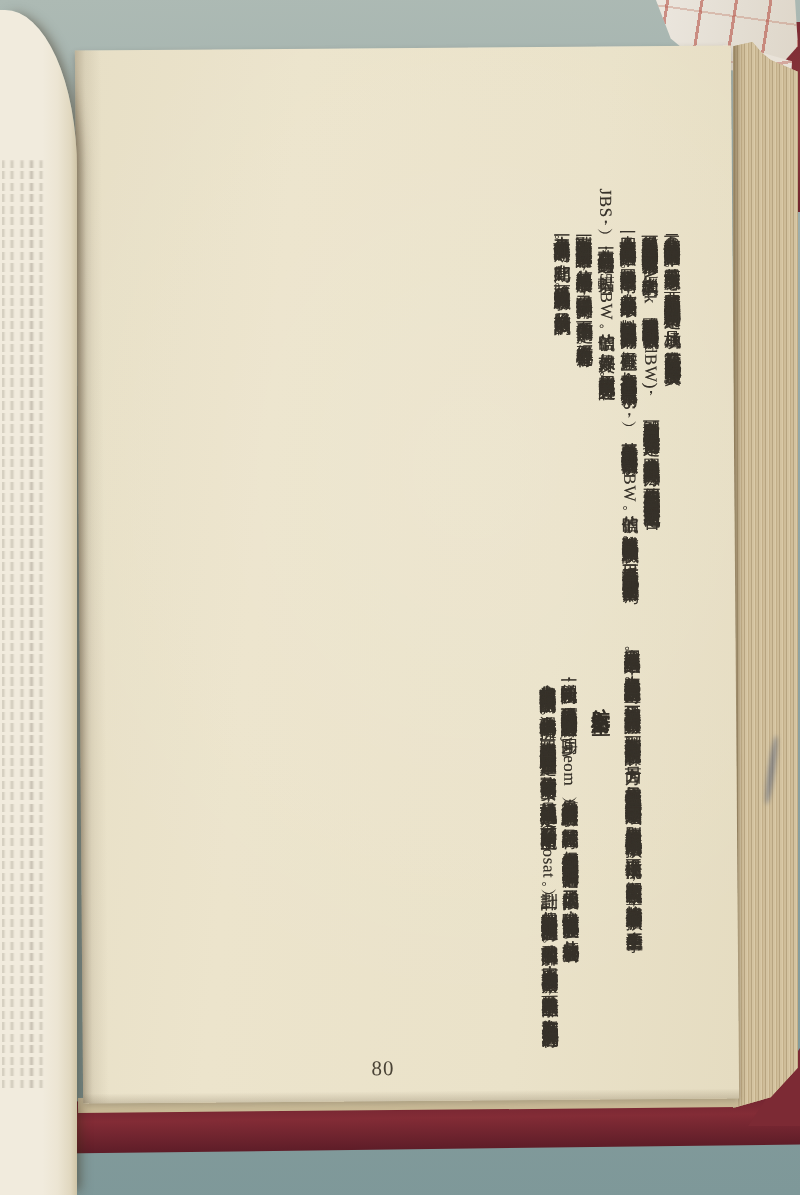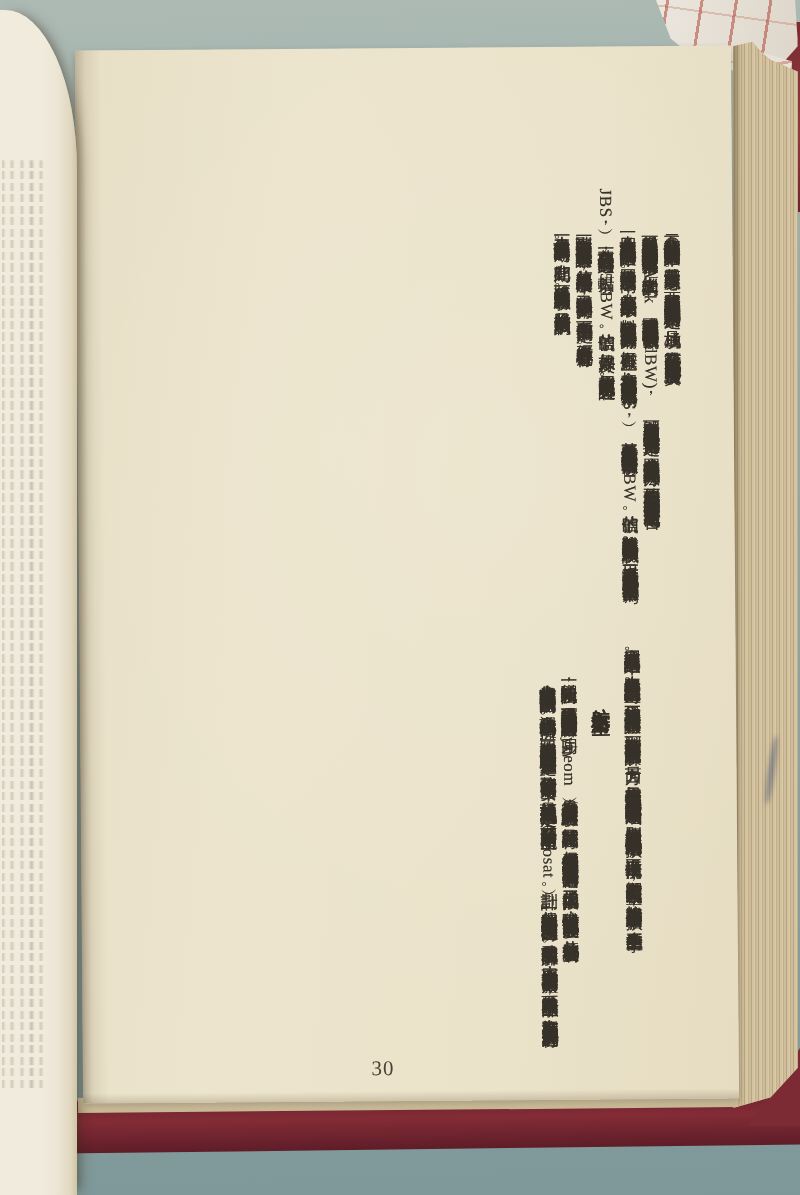--- a/index.html
+++ b/index.html
@@ -105,20 +105,20 @@
       <p>未來十年是一個發現和解決的時期。在此期間，將可獲得大量的軌道和業務經驗。將從目前進行測試中的</p>
     </div>
 
     <div class="vtext block-bottom">
       <p class="cont">上述四種系統選用最適用的頻率。未來十年將是很多國家設計實用系統的重要時日。如果狹波束高功率十一及十四兆赫衛星證明有效，則可能有十到廿個國家卽將從事實用系統的設計。另一方面，如果電視分佈能够使用改進的小型地面電台和六及四兆赫電話衛星的標準頻道更易達成，則使用者的壓力將迫使此種傳統的國內系統快速的擴增。不過上述兩種情況，亦卽高品質國內電視的願望，均將對衛星通信的發展和擴增，產生重要的衝擊。</p>
       <h2 class="vheading">航空衛星</h2>
       <p>從一開始就很明白，通信衛星可爲飛行中的飛機提供少數高品質的話音頻道。同步（Syneom）衛星和早期的應用技術衛星所獲得的經驗，卽足證明確屬可行。但究竟是否利用恒定衛星對飛機提供航行位置或者只是飛機和陸上電台間的通信，形成了很大的困擾。噴射機慣性航行單位的迅速和可靠的發展，使此一爭論偏利於後者。</p>
       <p>六十年代後期對橫越北太西洋航路的航空業務預測，認爲七十年代將相當的擁擠。因此建議應該使用一航空通信衛星而在各航行管制中心接收飛機位置定位，使飛行管制更爲有效而安全。於是根據此項建議及其他的推定，而開始了目前的航空衛星（Aerosat）計劃。但此一計劃因缺乏各航空公司的支持而產生了極大的阻碍。航空公司的理由不難了解。因爲大西洋業務增加的預測甚不具體，而且油料又在不斷的上漲，在在均不足以鼓勵航空公司支持此一計劃的進行。</p>
     </div>
 
-    <div class="page-number">30</div>
+    <div class="page-number">80</div>
   </div>
 
   <div class="left-edge">
     <div class="ghost"></div>
   </div>
 
 </div>
 
 </body></html>

